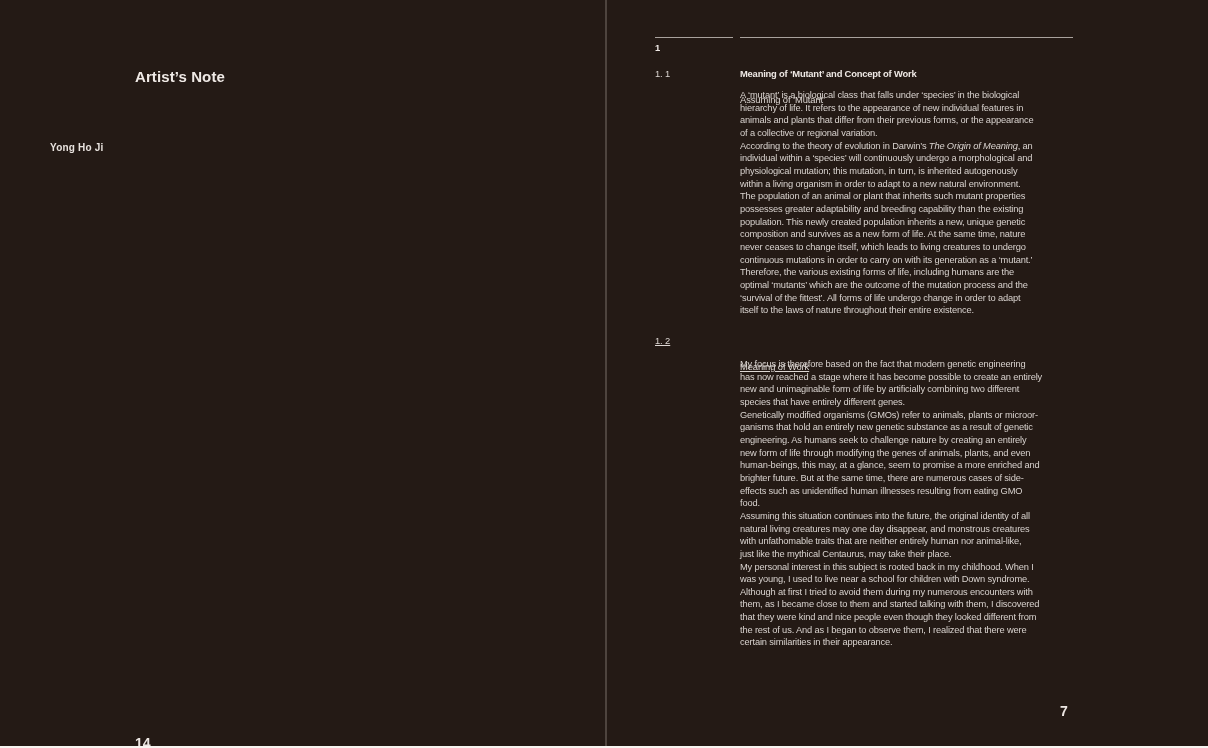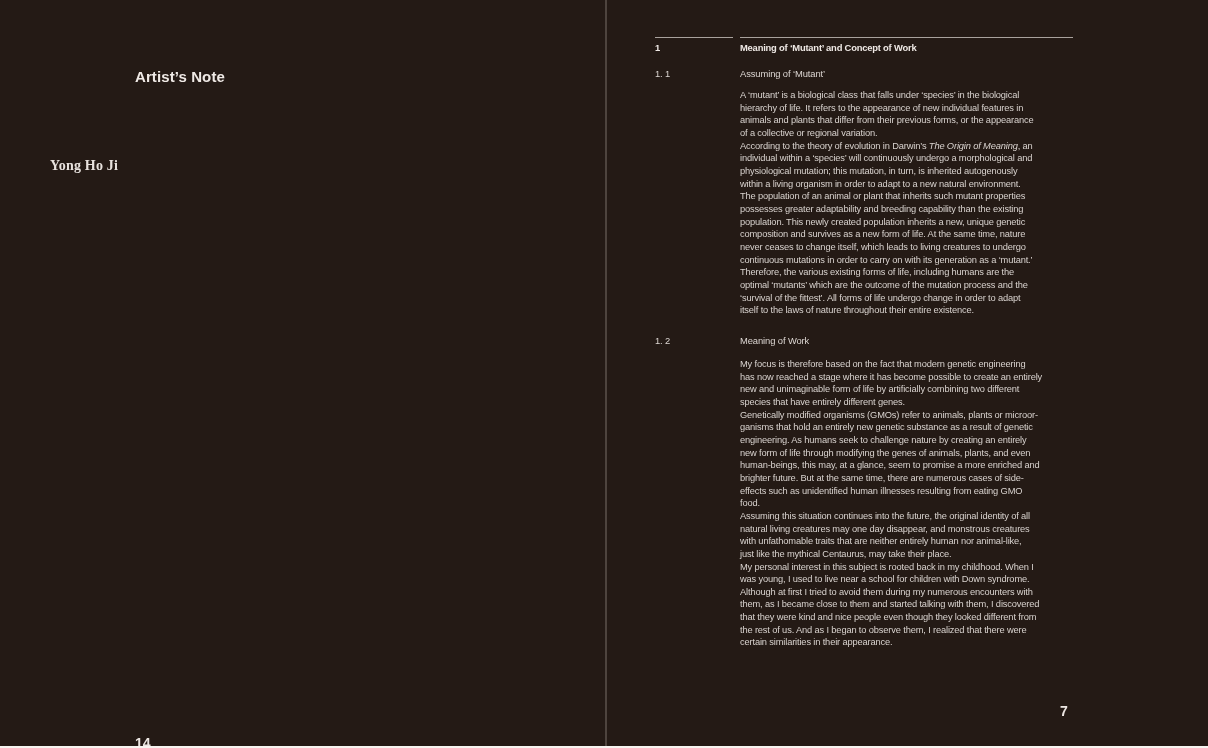--- a/index.html
+++ b/index.html
@@ -48,26 +48,25 @@
     top: 36px;
     margin: 0;
     font-size: 15px;
     font-weight: bold;
     letter-spacing: 0.1px;
     color: #f0eae6;
   }
   .author {
     position: absolute;
     left: 50px;
-    top: 126px;
-    font-size: 14px;
+    top: 110px;
+    font-size: 10px;
     font-weight: bold;
     letter-spacing: 0.2px;
     color: #e8e2de;
-    font-family: Liberation Serif, serif;
   }
   .pagenum {
     position: absolute;
     top: 703px;
     font-size: 14px;
     font-weight: bold;
     color: #ece6e2;
   }
   .pagenum-left  { left: 135px; }
   .pagenum-right { left: 453px; } 
@@ -90,39 +89,40 @@
     letter-spacing: -0.1px;
     white-space: pre;
   }
   .content-col {
     position: absolute;
     left: 133px;
     font-size: 9.4px;
     color: #ddd7d3;
     letter-spacing: -0.1px;
     white-space: pre;
+    margin-top: 26px;
   }
   .bold { font-weight: bold; color: #efe9e5; letter-spacing: -0.2px; }
 
   .para {
     position: absolute;
     left: 133px;
     width: 345px;
     font-size: 9.3px;
     line-height: 12.65px;
     letter-spacing: -0.15px;
     color: #d9d3cf;
     white-space: pre-line;
   }
   .para em { font-style: italic; }
 
   .y-head   { top: 42px; }
   .y-sub1   { top: 68px; }
   .y-para1  { top: 89px; }
-  .y-sub2   { top: 335px; }
+  .y-sub2   { top: 335px; text-decoration: underline; }
   .y-para2  { top: 358px; }
 </style>
 </head>
 <body>
 
 <div class="spread">
 
   <div class="page page-left">
     <h1 class="note-title">Artist’s Note</h1>
     <div class="author">Yong Ho Ji</div>

